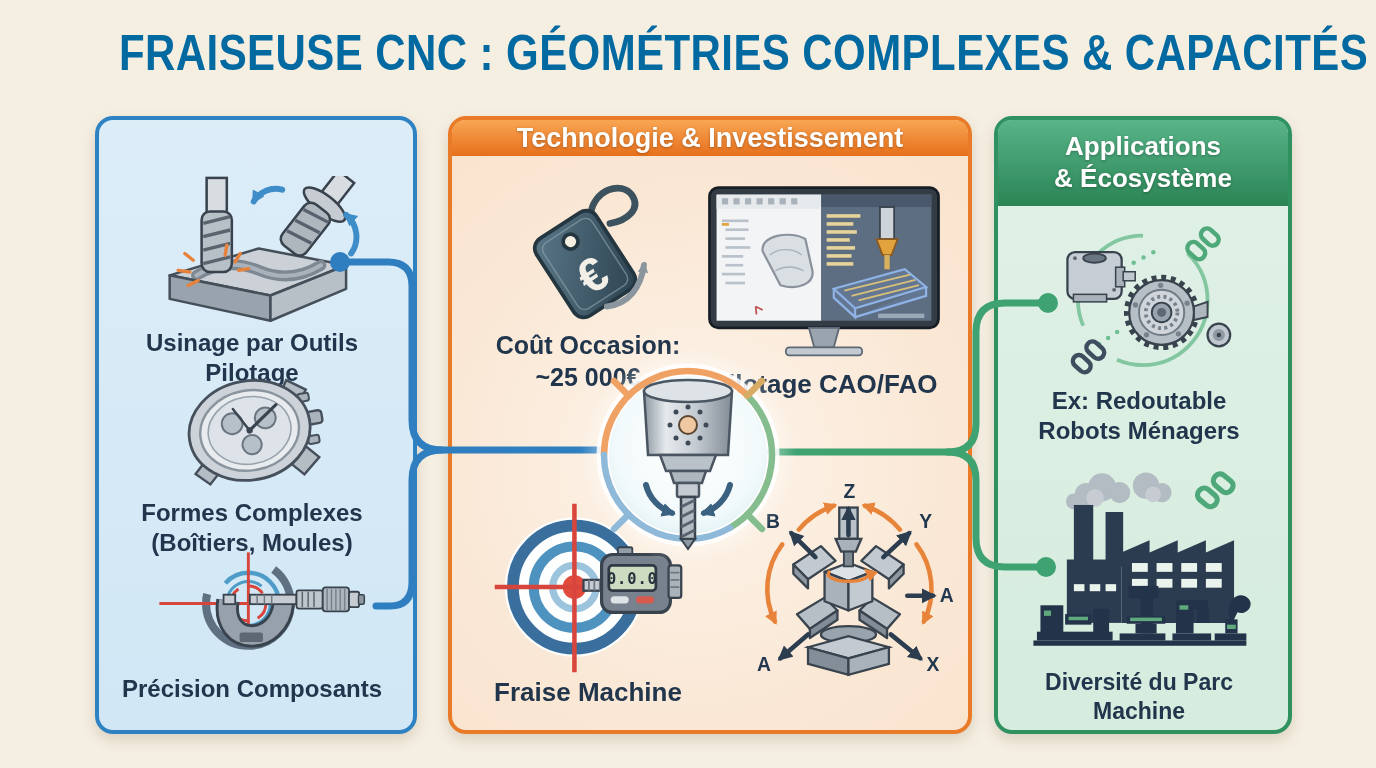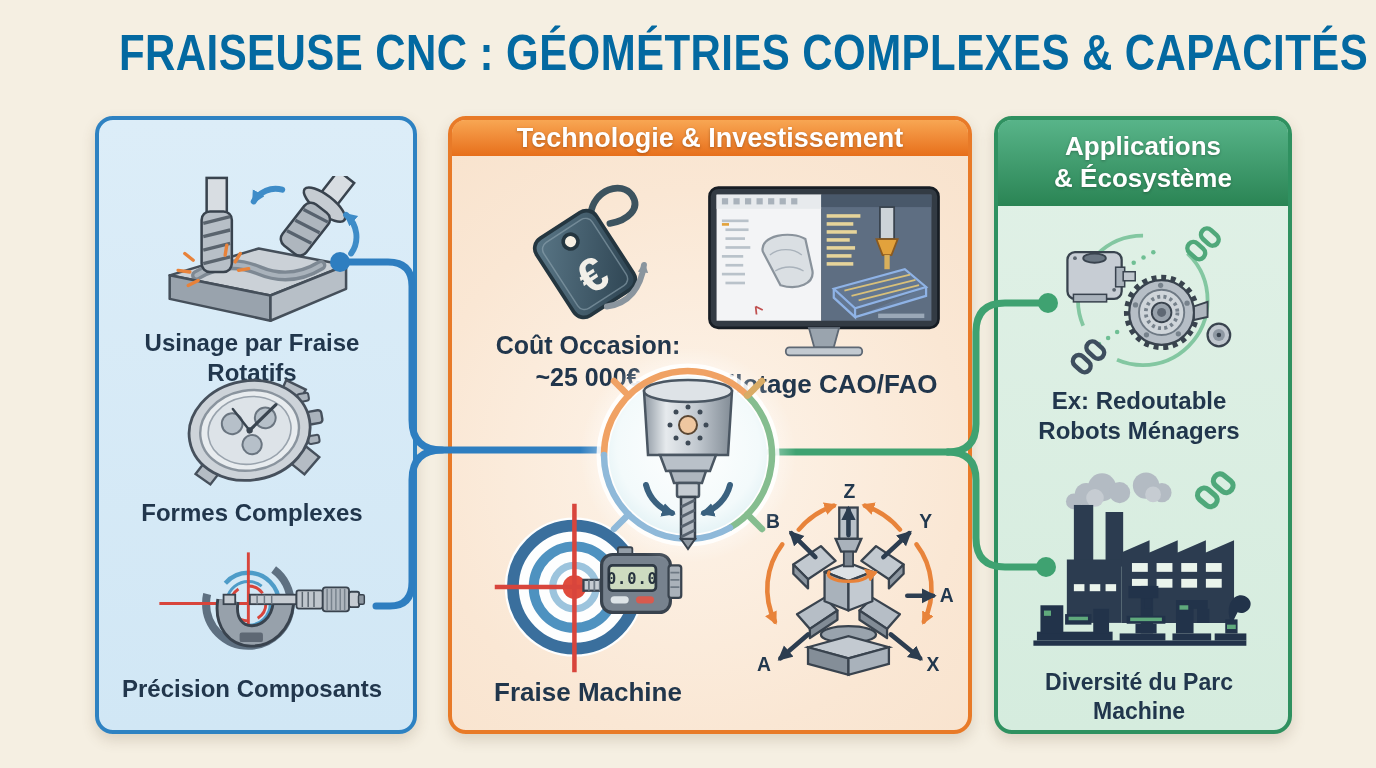--- a/index.html
+++ b/index.html
@@ -117,21 +117,21 @@
           <ellipse cx="208" cy="24" rx="30" ry="11" fill="#C6CCD2" stroke="#39434E" stroke-width="3"></ellipse>
           <rect x="190" y="30" width="36" height="62" rx="10" fill="#AEB6BE" stroke="#39434E" stroke-width="3"></rect>
           <path d="M192,44 L224,38 M192,60 L224,54 M192,76 L224,70" stroke="#57626E" stroke-width="4"></path>
         </g>
         <g stroke="#3E8CC8" stroke-width="7" fill="none" stroke-linecap="round">
           <path d="M186,16 A30,30 0 0 0 152,30" marker-end="url(#mblue)"></path>
           <path d="M268,92 A34,34 0 0 0 262,46" marker-end="url(#mblue)"></path>
         </g>
       </svg>
       <div class="cap" style="font-size:24px;">
-          <span>Usinage par Fraise Rotatifs</span>
+          <span>Usinage par Outils Pilotage</span>
         </div>
     </div>
 
     <div class="blk" style="left:34px;top:248px;width:238px;">
       <svg width="200" height="128" viewBox="0 0 230 160">
         <g transform="rotate(-10 112 78)">
           <polygon points="36,120 58,100 74,116 52,136" fill="#B4BCC4" stroke="#46505C" stroke-width="3"></polygon>
           <polygon points="156,128 178,110 192,126 170,144" fill="#B4BCC4" stroke="#46505C" stroke-width="3"></polygon>
           <polygon points="168,24 190,40 176,58 156,42" fill="#B4BCC4" stroke="#46505C" stroke-width="3"></polygon>
           <rect x="178" y="44" width="14" height="10" rx="3" fill="#AAB3BC" stroke="#46505C" stroke-width="2.5"></rect>
@@ -143,20 +143,21 @@
           <circle cx="92" cy="66" r="13" fill="#B6C0C9" stroke="#6A7580" stroke-width="2.5"></circle>
           <circle cx="134" cy="66" r="13" fill="#B6C0C9" stroke="#6A7580" stroke-width="2.5"></circle>
           <circle cx="112" cy="96" r="12" fill="#B6C0C9" stroke="#6A7580" stroke-width="2.5"></circle>
           <line x1="112" y1="78" x2="150" y2="52" stroke="#3A4550" stroke-width="4" stroke-linecap="round"></line>
           <line x1="112" y1="78" x2="96" y2="48" stroke="#3A4550" stroke-width="3" stroke-linecap="round"></line>
           <circle cx="112" cy="78" r="4" fill="#3A4550"></circle>
         </g>
       </svg>
       <div class="cap" style="font-size:24px;">
         <span>Formes Complexes</span>
+        <span>(Boîtiers, Moules)</span>
       </div>
     </div>
 
     <div class="blk" style="left:18px;top:428px;width:270px;">
       <svg width="240" height="124" viewBox="0 0 310 170">
         <g>
           <circle cx="150" cy="76" r="58" fill="none" stroke="#5E7081" stroke-width="11" stroke-dasharray="250 115" stroke-dashoffset="55"></circle>
           <circle cx="150" cy="76" r="42" fill="none" stroke="#4E9CC8" stroke-width="6" stroke-dasharray="120 62" stroke-dashoffset="20"></circle>
           <circle cx="150" cy="76" r="30" fill="none" stroke="#4E9CC8" stroke-width="4" stroke-dasharray="60 40"></circle>
         </g>

